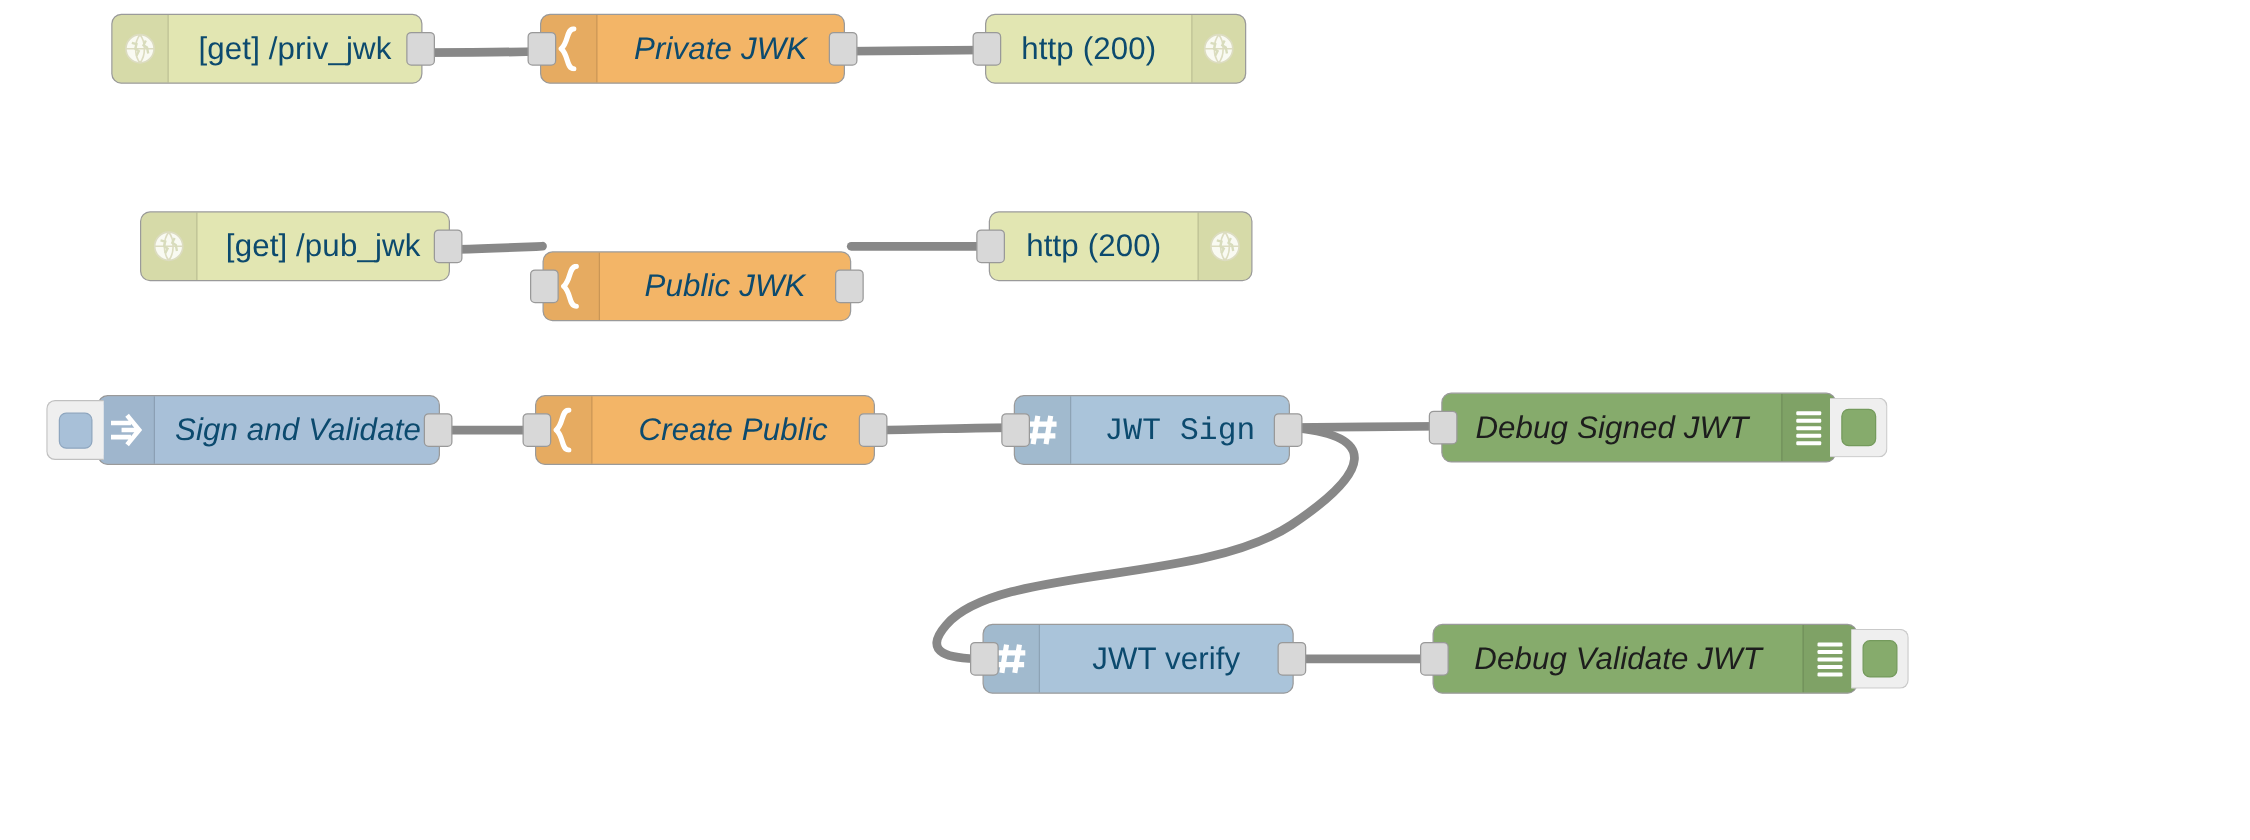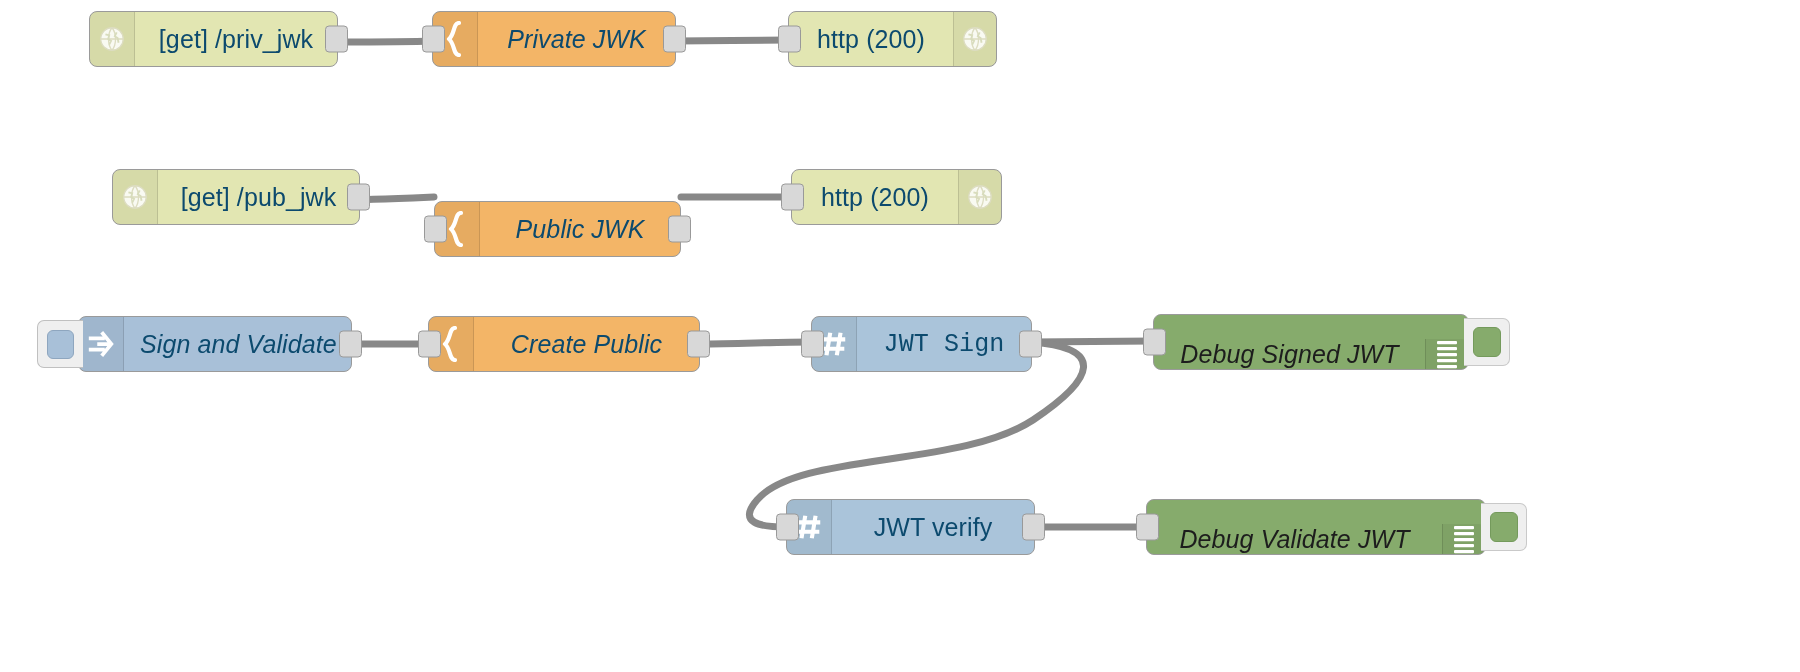--- a/index.html
+++ b/index.html
@@ -79,21 +79,21 @@
     letter-spacing: .1px;
     white-space: nowrap;
   }
   .node-label.italic { font-style: italic; }
 
   
   .c-http  { background: #e2e6b2; }
   .c-func  { background: #f3b567; justify-content: center; }
   .c-inject{ background: #a8c0d8; }
   .c-jwt   { background: #aac4da; }
-  .c-debug { background: #86ab6c; align-items: flex-end; }
+  .c-debug { background: #86ab6c; }
   .c-debug .node-label { color: #1d1d1d; }
 
   
   .port {
     position: absolute;
     width: 21px;
     height: 25px;
     background: #d8d8d8;
     border: 1.5px solid #999999;
     border-radius: 4px;

